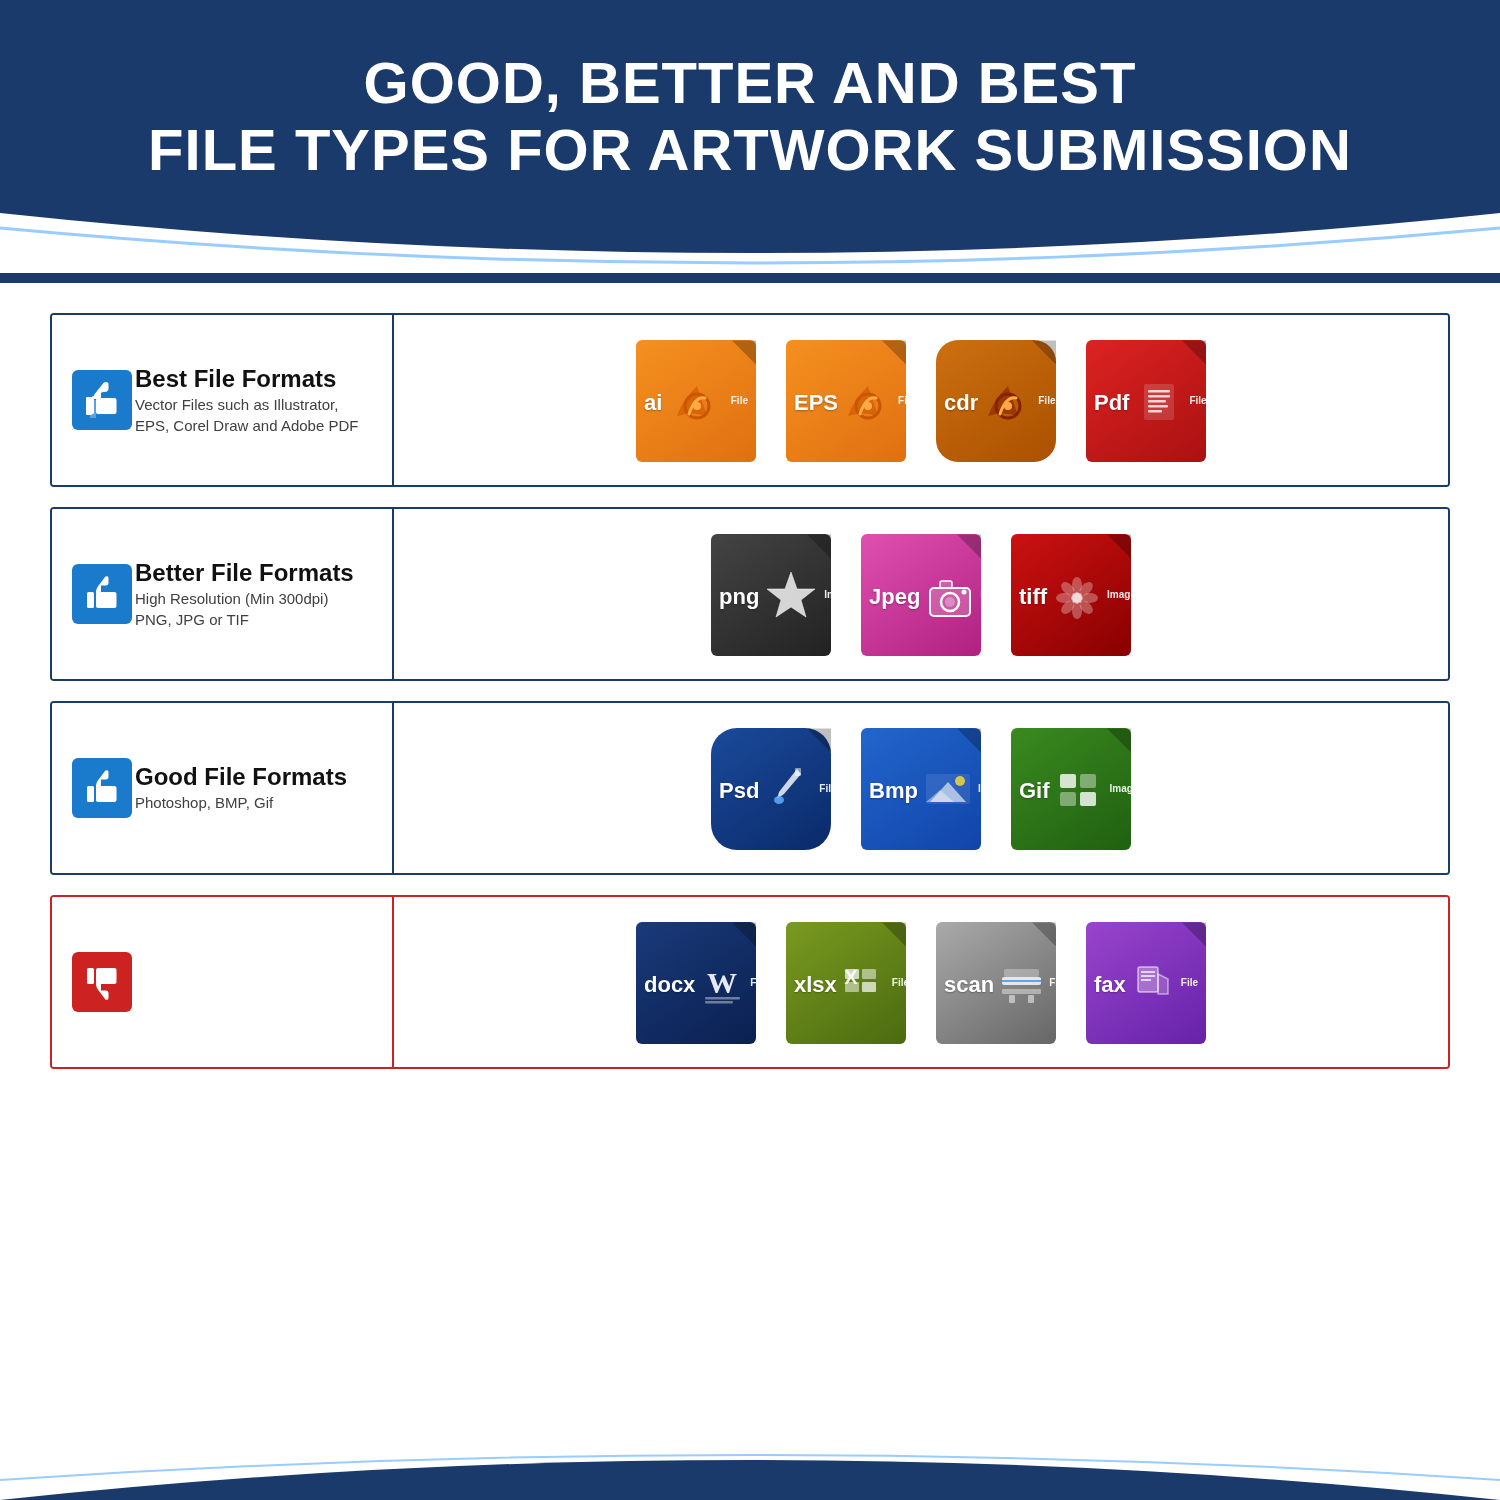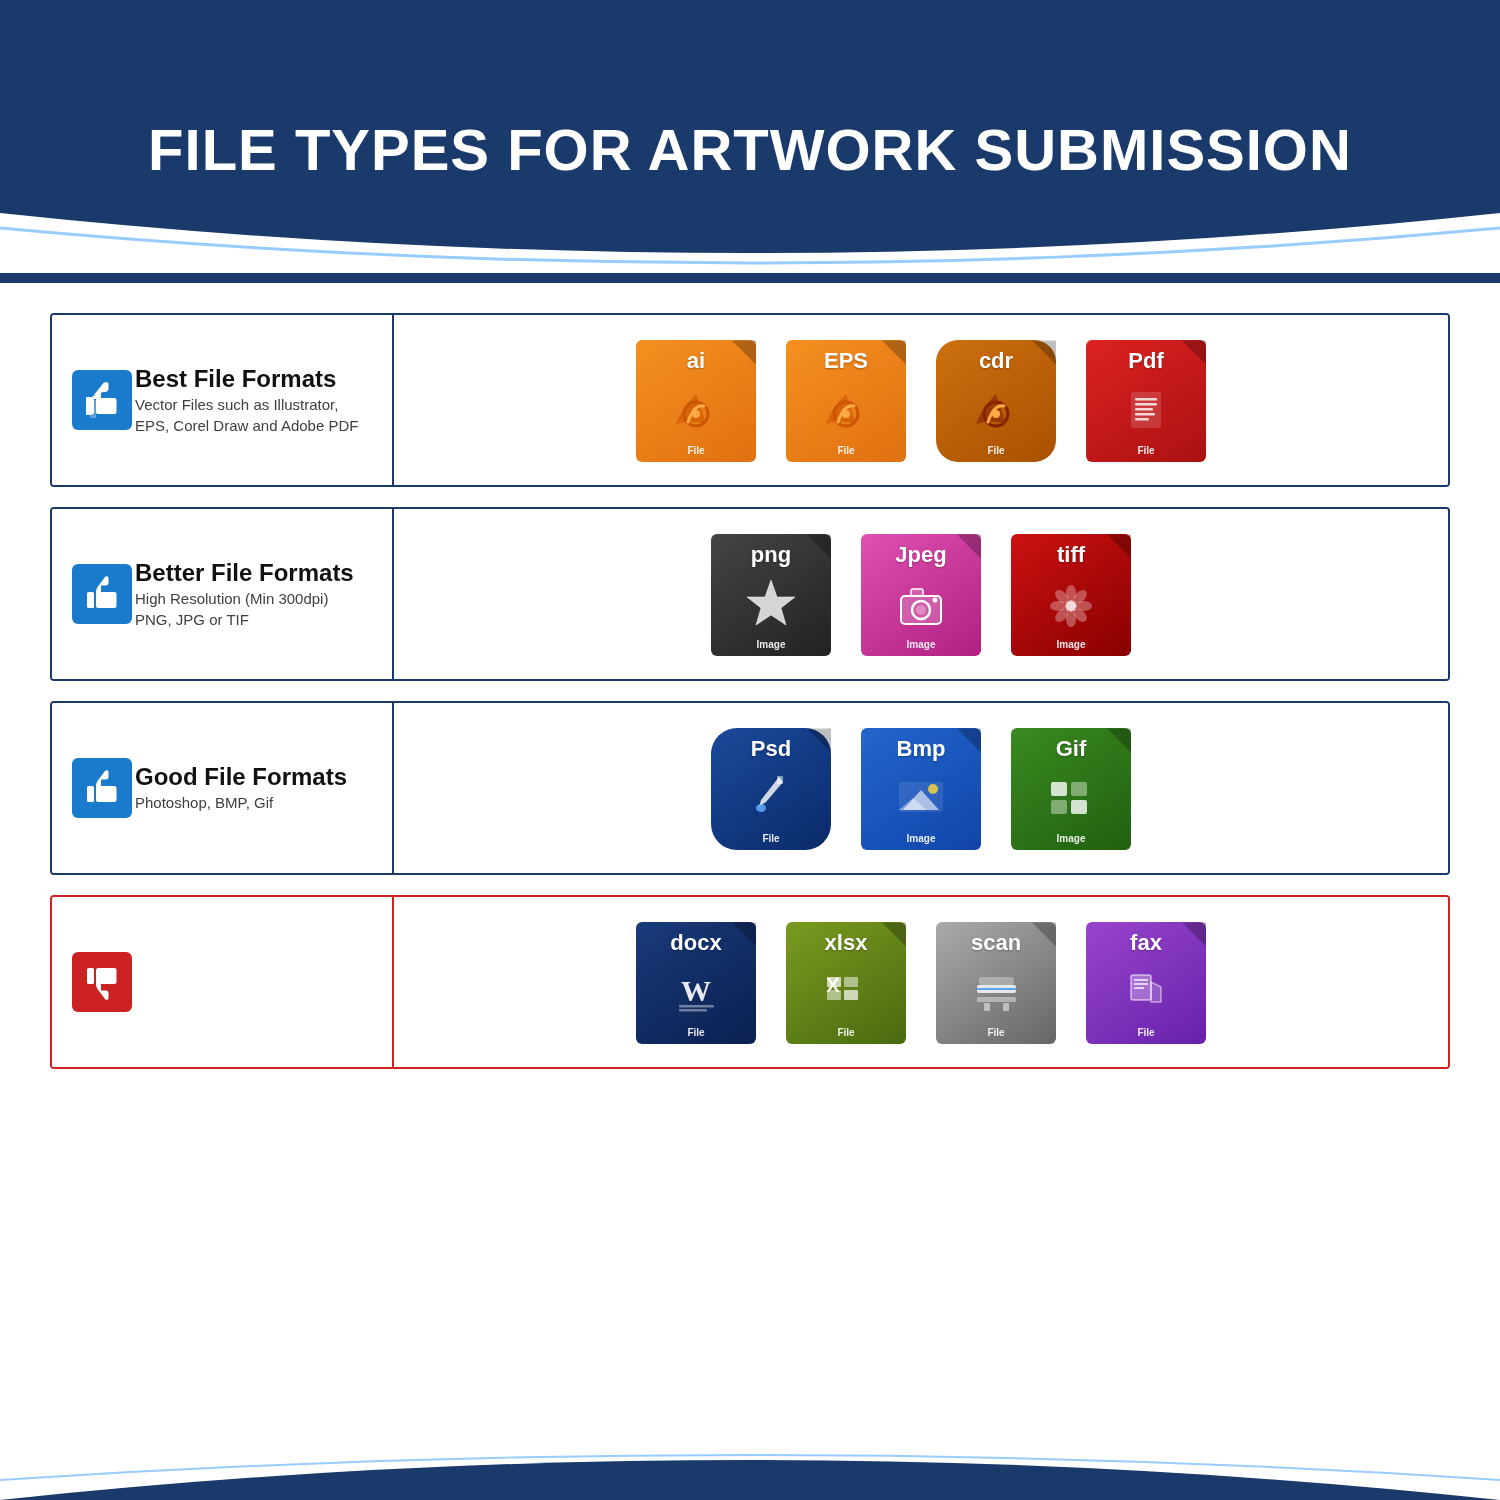--- a/index.html
+++ b/index.html
@@ -163,21 +163,21 @@
       position: relative;
       padding: 10px 8px 8px;
       cursor: pointer;
     }
 
     .file-icon-inner {
       width: 120px;
       height: 130px;
       border-radius: 6px;
       display: flex;
-      flex-direction: column;
+      flex-direction: row;
       align-items: center;
       justify-content: space-between;
       position: relative;
       padding: 5px 8px 6px;
     }
 
     
     .file-icon-inner::after {
       content: '';
       position: absolute;
@@ -228,21 +228,21 @@
       overflow: hidden;
     }
   </style>
 </head>
 <body>
 
 <div class="main-container">
 
   <div class="header">
     <div class="header-title">
-      <br>
+      <span>GOOD, BETTER AND BEST</span><br>
       <span>FILE TYPES FOR ARTWORK SUBMISSION</span>
     </div>
   </div>
 
   <div class="swoosh-container">
     <svg class="swoosh-svg" viewBox="0 0 1500 60" preserveAspectRatio="none">
       <path d="M0,0 Q750,80 1500,0 L1500,60 L0,60 Z" fill="white"></path>
       <path d="M0,15 Q750,85 1500,15" stroke="#3399ff" stroke-width="3" fill="none" opacity="0.5"></path>
     </svg>
   </div>

